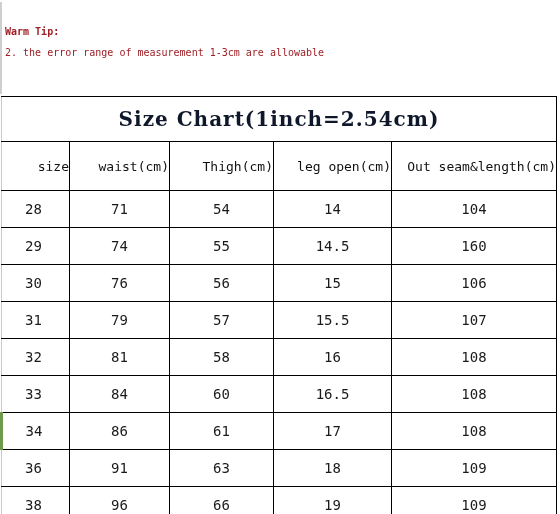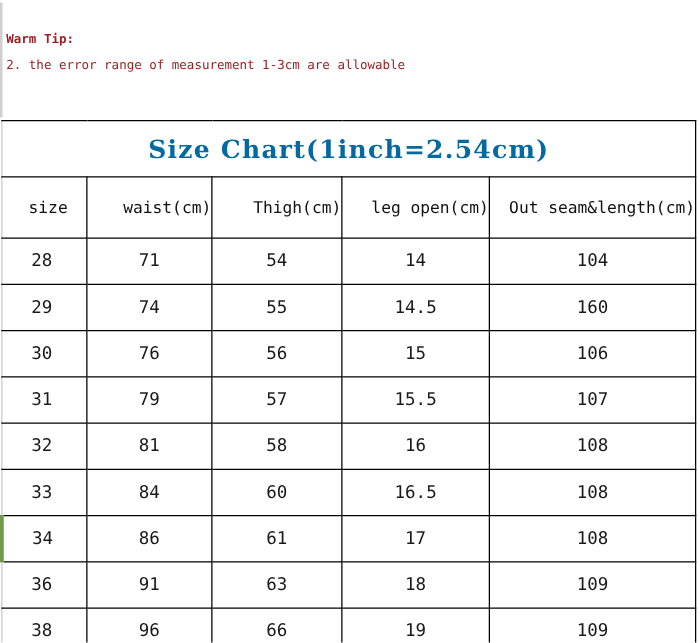--- a/index.html
+++ b/index.html
@@ -64,36 +64,36 @@
   }
 
   .title-cell {
     height: 44px;
     text-align: center;
     vertical-align: middle;
     font-family: "DejaVu Serif", serif;
     font-weight: 700;
     font-size: 20px;
     letter-spacing: 1px;
-    color: #0369a1;
+    color: #0f172a;
     border-left: 1px solid #c9c9c9 !important;
     border-right: 1px solid #000000;
   }
 
   .hdr-cell {
     height: 48px;
     vertical-align: middle;
     font-family: "DejaVu Sans Mono", monospace;
     font-size: 13px;
     color: #111111;
     text-align: right;
     white-space: nowrap;
   }
   .hdr-cell.first {
-    text-align: center;
+    text-align: right;
     padding-left: 6px;
     border-left: 1px solid #c9c9c9 !important;
   }
 
   .data-cell {
     height: 36px;
     vertical-align: middle;
     font-family: "DejaVu Sans Mono", monospace;
     font-size: 14px;
     color: #1a1a1a;

